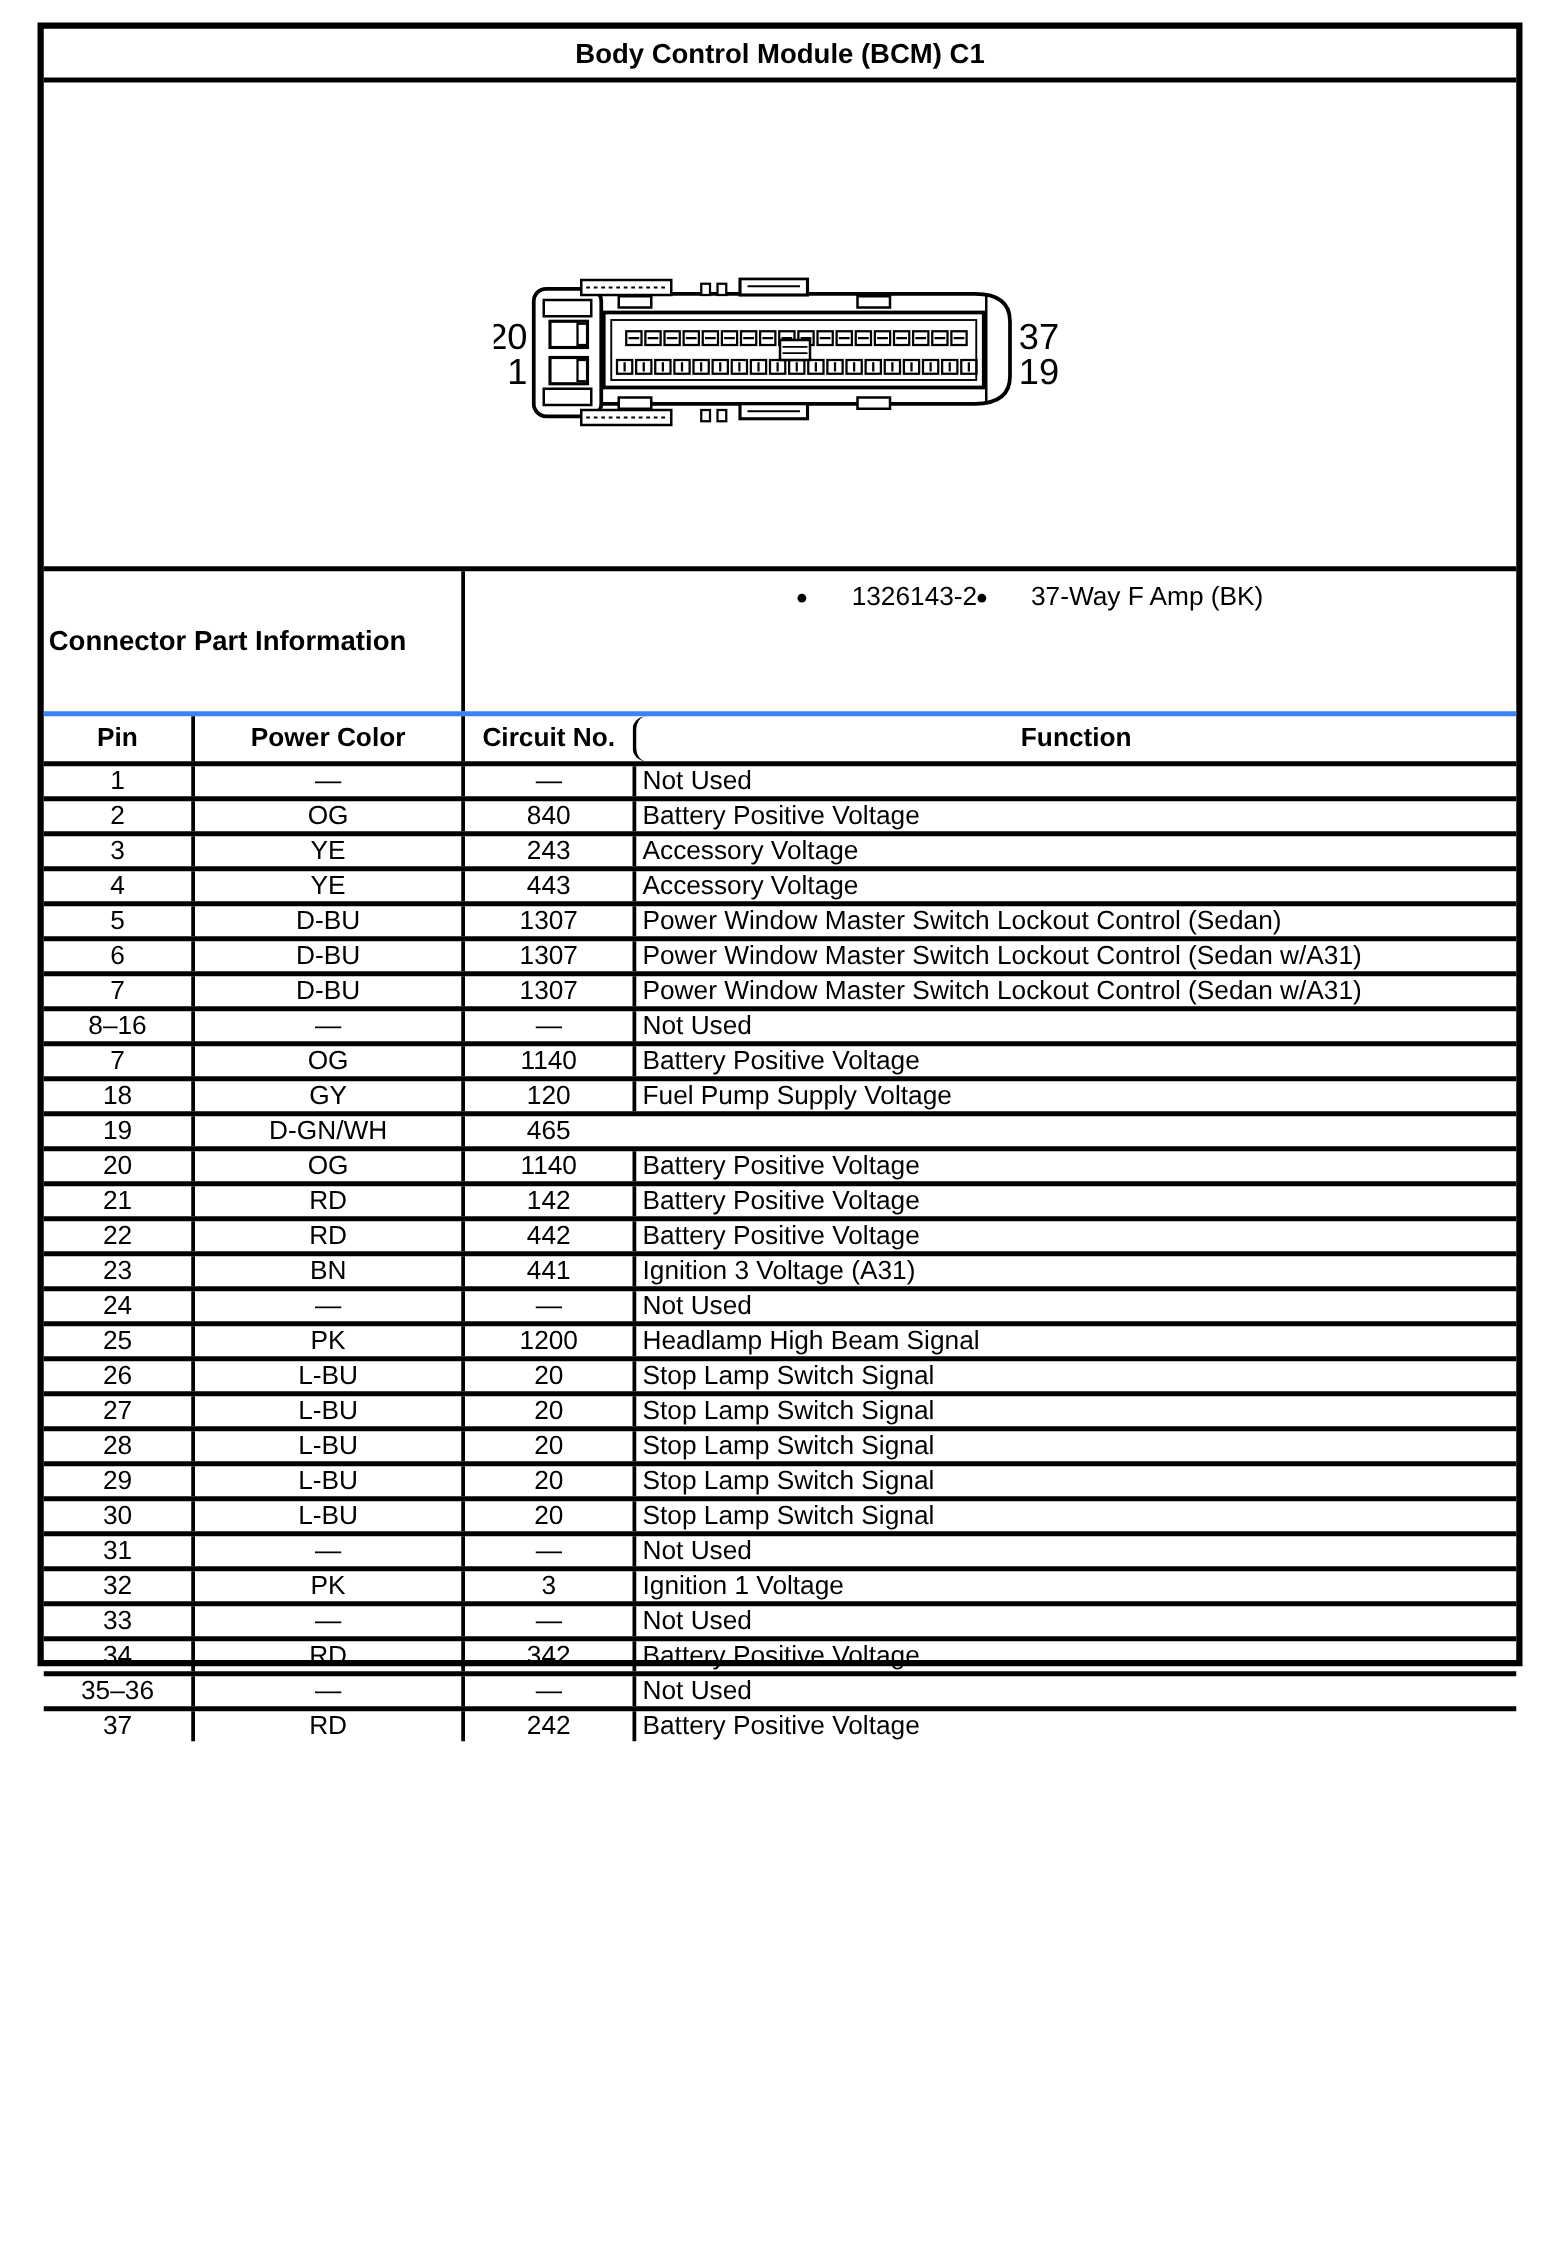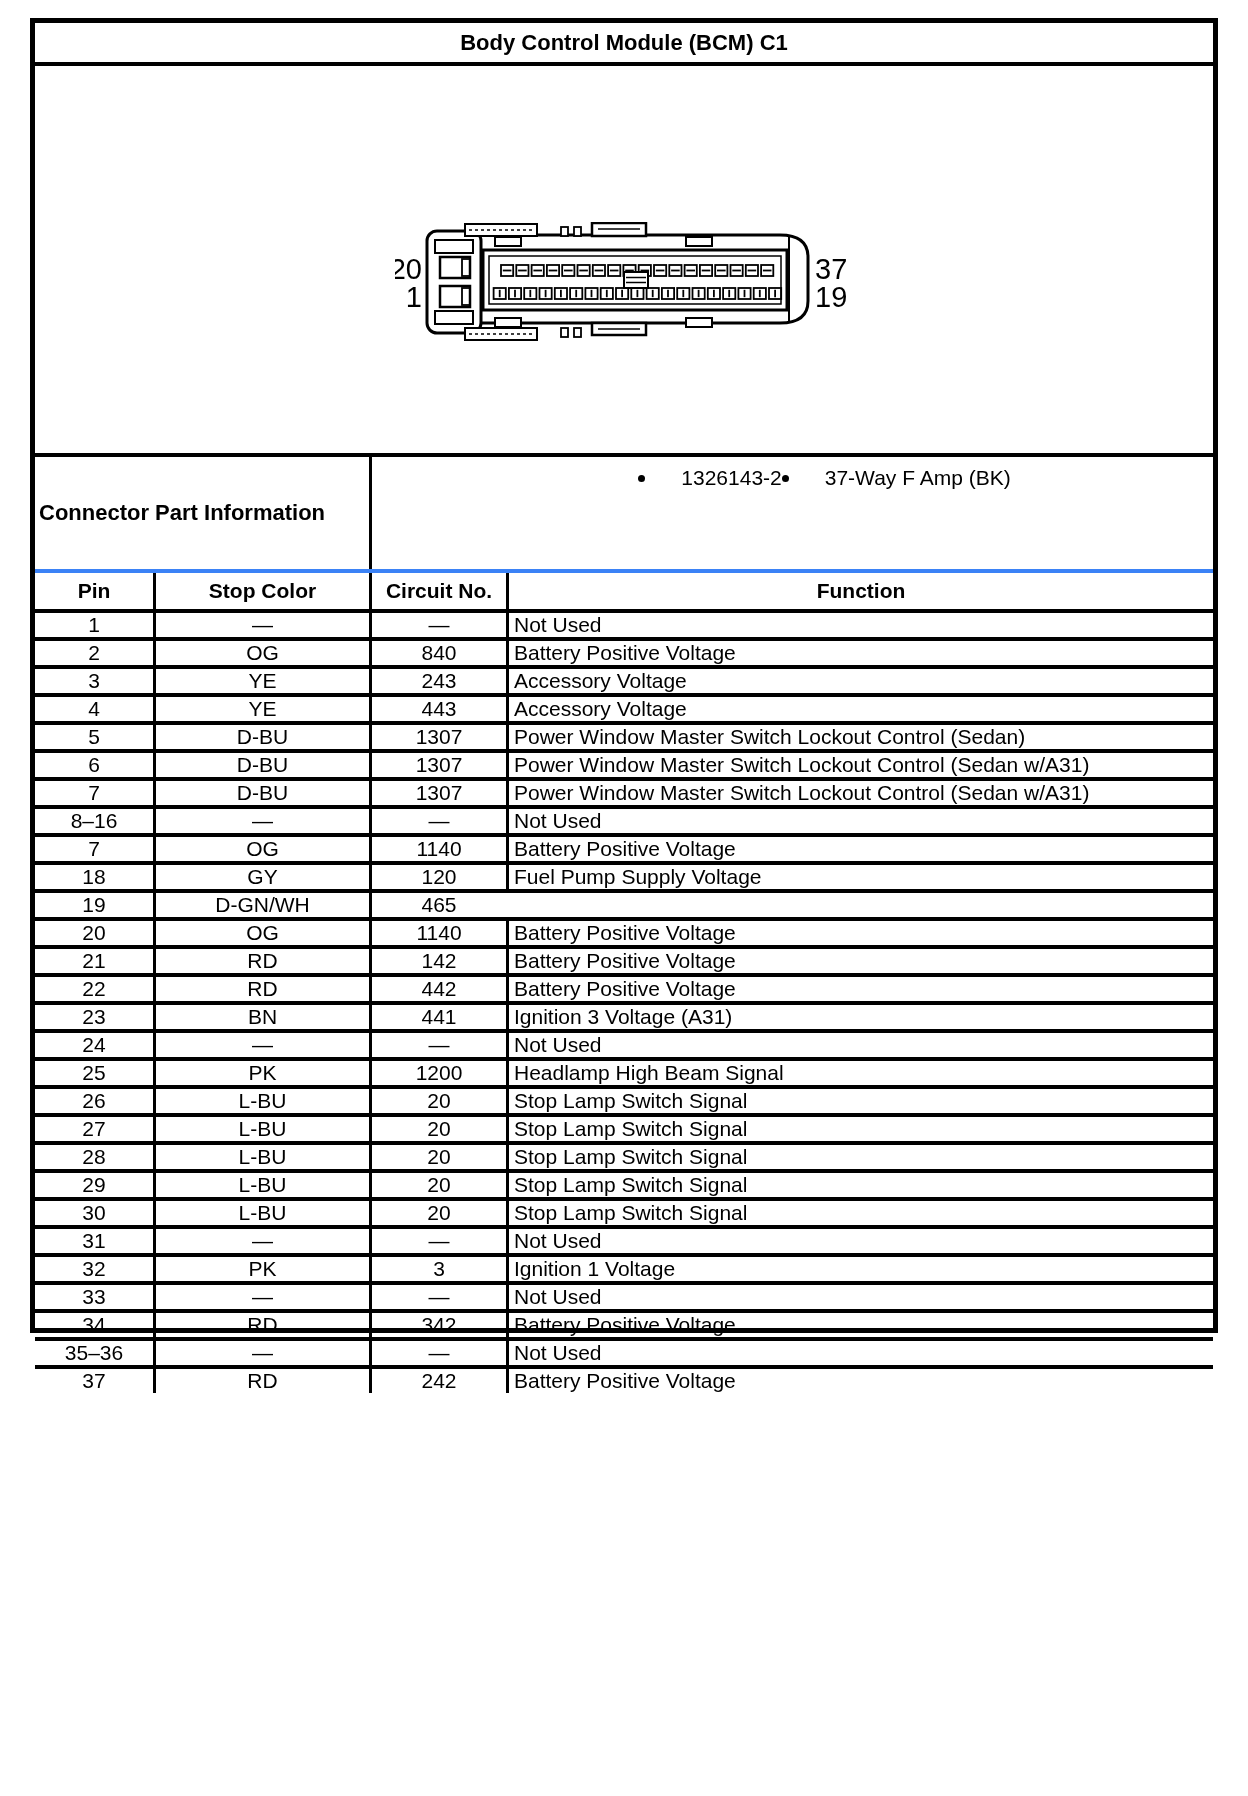--- a/index.html
+++ b/index.html
@@ -47,21 +47,21 @@
   .data-row:last-child { border-bottom:none; }
   .cell {
     box-sizing:border-box; display:flex; align-items:center; justify-content:center;
     font-size:21px; overflow:hidden; white-space:nowrap;
   }
   .header-row .cell { font-weight:bold; }
   .c1 { width:118px; flex:0 0 118px; }
   .c2 { width:216px; flex:0 0 216px; border-left:3px solid #000; }
   .c3 { width:137px; flex:0 0 137px; border-left:3px solid #000; }
   .c4 { flex:1 1 auto; border-left:3px solid #000; justify-content:flex-start; padding-left:5px; }
-  .header-row .c4 { justify-content:center; padding-left:0; }
+  .header-row .c4 { justify-content:center; padding-left:0;border-radius:11px; }
 </style>
 </head>
 <body>
 
 <div class="frame">
 
   <div class="title-bar">Body Control Module (BCM) C1</div>
 
   <div class="diagram-cell">
     <svg width="460" height="120" viewBox="0 0 460 120">
@@ -202,21 +202,21 @@
         <div class="pi-item">
           <span class="pi-dot"></span>
           <span>37-Way F Amp (BK)</span>
         </div>
       </div>
   </div>
 
   <div class="pin-table">
     <div class="t-row header-row">
       <div class="cell c1">Pin</div>
-      <div class="cell c2">Stop Color</div>
+      <div class="cell c2">Power Color</div>
       <div class="cell c3">Circuit No.</div>
       <div class="cell c4">Function</div>
     </div>
     <div style="display:flex;flex-direction:column;flex:1">
 
         <div class="t-row data-row">
           <div class="cell c1">1</div>
           <div class="cell c2">—</div>
           <div class="cell c3">—</div>
           <div class="cell c4">Not Used</div>

